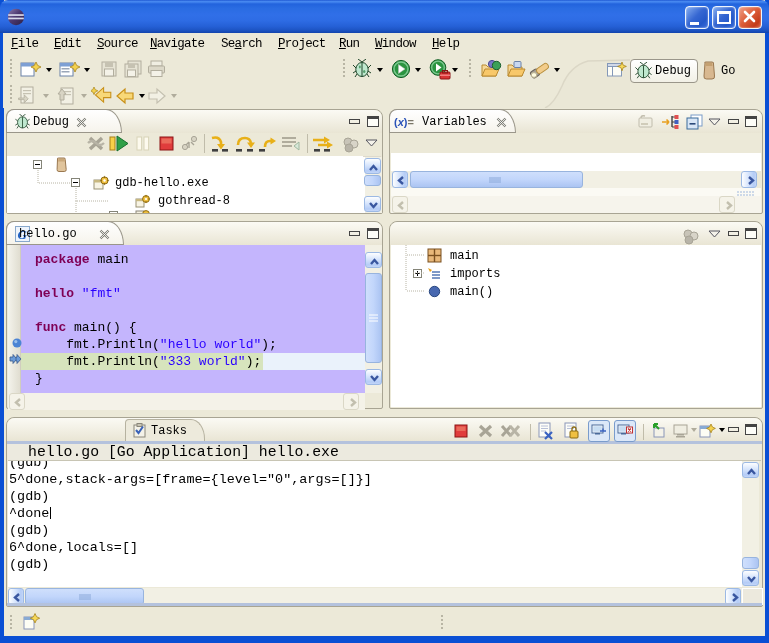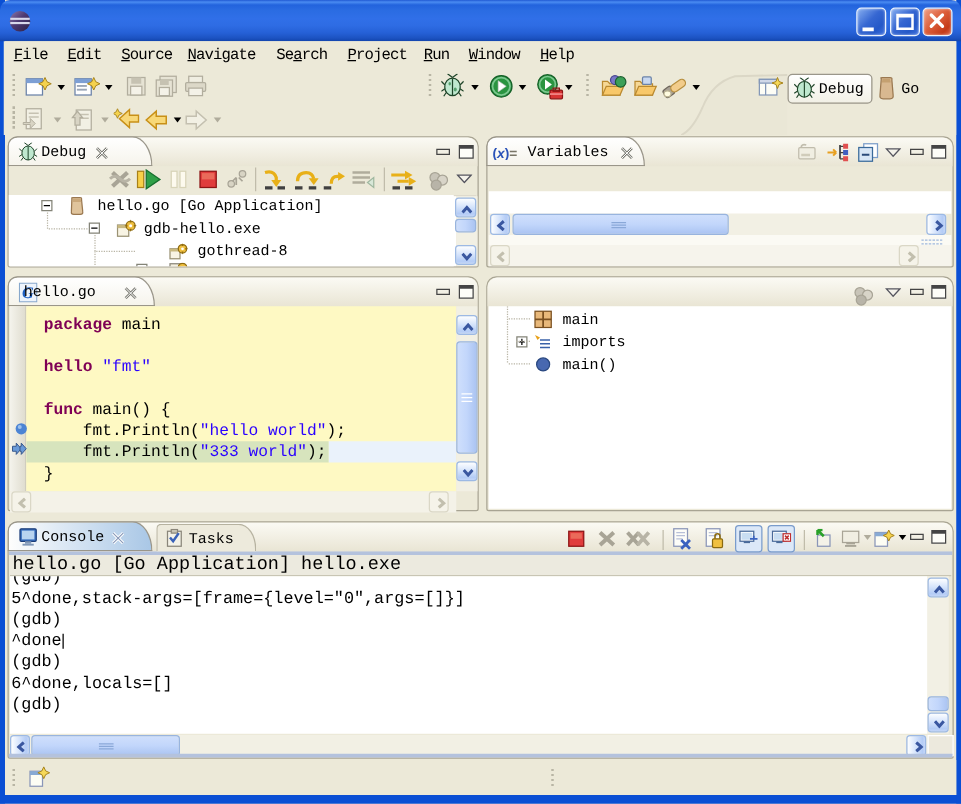--- a/index.html
+++ b/index.html
@@ -436,21 +436,20 @@
       <path d="M1 1 L12 1 L6.5 7 Z" fill="#f4f2ea" stroke="#55555f"></path>
     </svg>
 </div>
 
 <div class="abs" style="left:7px;top:156px;width:356px;height:57px;background:#fff;overflow:hidden;font-size:12px;">
   <div class="expbox" style="left:26px;top:4px"></div>
   <svg class="abs" style="left:47px;top:1px" width="15" height="15" viewBox="0 0 15 15">
     <path d="M3.5 2 Q3 1 4.5 1 L10 1 Q11.5 1 11.2 2.5 L12.2 12.5 Q12.5 14.5 10.2 14.5 L5 14.5 Q2.8 14.5 3.1 12.5 Z" fill="#e0c49c" stroke="#9a7850"></path>
     <path d="M4.5 2 L10.5 2 L11 4.5 L4 4.5 Z" fill="#caa87a"></path>
   </svg>
-  <div class="treerow" style="left:71px;top:2px">hello.go [Go Application]</div>
   <div class="expbox" style="left:64px;top:22px"></div>
   <svg class="abs" style="left:86px;top:19px" width="17" height="16" viewBox="0 0 17 16">
     <rect x="1" y="5" width="9" height="9" fill="#f8f4e4" stroke="#9a9274"></rect>
     <rect x="1" y="5" width="9" height="2.5" fill="#c8b880"></rect>
     <circle cx="11.5" cy="5.5" r="3.6" fill="#f0c040" stroke="#906c10"></circle>
     <circle cx="11.5" cy="5.5" r="1.2" fill="#fff"></circle>
     <path d="M11.5 0.5 L12.3 3 L10.7 3 Z M16.5 5.5 L14 6.3 L14 4.7 Z M11.5 10.5 L10.7 8 L12.3 8 Z M6.5 5.5 L9 4.7 L9 6.3 Z" fill="#906c10"></path>
   </svg>
   <div class="treerow" style="left:108px;top:20px">gdb-hello.exe</div>
   <svg class="abs" style="left:128px;top:37px" width="17" height="16" viewBox="0 0 17 16">
@@ -503,21 +502,21 @@
     <svg class="abs" style="left:92px;top:7px" width="11" height="11" viewBox="0 0 11 11">
         <path d="M1.5 1.5 L9.5 9.5 M9.5 1.5 L1.5 9.5" stroke="#7a7a72" stroke-width="2.2"></path>
         <path d="M1.5 1.5 L9.5 9.5 M9.5 1.5 L1.5 9.5" stroke="#fff" stroke-width="0.8"></path>
       </svg>
   </div>
   <div class="minic" style="left:342px;top:9px"></div>
   <div class="maxic" style="left:360px;top:6px"></div>
 
   <div class="abs" style="left:1px;top:23px;width:13px;height:148px;background:linear-gradient(90deg,#f4f3ec,#e0ddd0);border-right:1px solid #d0cdbe;"></div>
 
-  <div class="abs" id="ed-code" style="left:14px;top:23px;width:344px;height:148px;background:#fef9c3;overflow:hidden;">
+  <div class="abs" id="ed-code" style="left:14px;top:23px;width:344px;height:148px;background:#c4b5fd;overflow:hidden;">
     <div class="abs" style="left:0;top:108px;width:242px;height:17px;background:#d7e4bd;"></div>
     <div class="abs" style="left:242px;top:108px;width:102px;height:17px;background:#eaf2fb;"></div>
     <div class="codeline" style="top:6px;left:14px"><span class="kw">package</span> main</div>
     <div class="codeline" style="top:40px;left:14px"><span class="kw">hello</span> <span class="str">"fmt"</span></div>
     <div class="codeline" style="top:74px;left:14px"><span class="kw">func</span> main() {</div>
     <div class="codeline" style="top:91px;left:14px">    fmt.Println(<span class="str">"hello world"</span>);</div>
     <div class="codeline" style="top:108px;left:14px">    fmt.Println(<span class="str">"333 world"</span>);</div>
     <div class="codeline" style="top:125px;left:14px">}</div>
   </div>
 
@@ -605,33 +604,20 @@
           <line x1="16" y1="10" x2="34" y2="10"></line>
         <line x1="22" y1="28" x2="34" y2="28"></line>
           <line x1="16" y1="46" x2="34" y2="46"></line>
       </g>
     </svg>
   </div>
 </div>
 
 <div class="view" id="v-console" style="left:6px;top:417px;width:757px;height:190px;">
   <div class="tabrow" style="border-bottom:3px solid #b4c2dd;height:26px"></div>
-  <div class="tab" style="left:-1px;width:116px;background:linear-gradient(90deg,#fefefd 0%,#dfeaf5 35%,#a9c7e6 100%);">
-    <svg class="abs" style="left:8px;top:4px" width="15" height="15" viewBox="0 0 15 15">
-      <rect x="1" y="1" width="13" height="10" rx="1" fill="#3a70c0" stroke="#1a3c78"></rect>
-      <rect x="2.5" y="2.5" width="10" height="7" fill="#b8d4f0"></rect>
-      <rect x="5" y="11" width="5" height="2" fill="#8098b8"></rect>
-      <rect x="3" y="13" width="9" height="1.5" fill="#8098b8"></rect>
-    </svg>
-    <div class="tx" style="left:26px">Console</div>
-    <svg class="abs" style="left:82px;top:7px" width="11" height="11" viewBox="0 0 11 11">
-        <path d="M1.5 1.5 L9.5 9.5 M9.5 1.5 L1.5 9.5" stroke="#fff" stroke-width="2.4"></path>
-        <path d="M1.5 1.5 L9.5 9.5 M9.5 1.5 L1.5 9.5" stroke="#8898b8" stroke-width="0.9"></path>
-      </svg>
-  </div>
   <div class="tab2" style="left:118px;width:80px;">
     <svg class="abs" style="left:6px;top:3px" width="15" height="15" viewBox="0 0 15 15">
       <rect x="2" y="2" width="11" height="12" fill="#f4f2e8" stroke="#8a867a"></rect>
       <rect x="5" y="0.5" width="5" height="3" fill="#c8c4b4" stroke="#8a867a"></rect>
       <path d="M4 7 L6.5 10 L11 3.5" stroke="#3a62b8" stroke-width="2" fill="none"></path>
     </svg>
     <div class="tx" style="left:25px">Tasks</div>
   </div>
 
   <svg class="abs" style="left:446px;top:5px" width="16" height="16" viewBox="0 0 16 16">
@@ -695,21 +681,21 @@
   <svg class="abs" style="left:692px;top:4px" width="18" height="18" viewBox="0 0 18 18">
     <rect x="1" y="4" width="10" height="11" fill="#fdfdf4" stroke="#8a96b8"></rect>
     <rect x="1" y="4" width="10" height="3" fill="#88aad4"></rect>
     <path d="M12 2 l1.4 3 3 1.4 -3 1.4 -1.4 3 -1.4 -3 -3 -1.4 3 -1.4 z" fill="#f4d24e" stroke="#a8841c" stroke-width="0.8"></path>
   </svg>
   <div class="dd" style="left:712px;top:10px"></div>
   <div class="minic" style="left:721px;top:9px"></div>
   <div class="maxic" style="left:738px;top:6px"></div>
 
   <div class="abs" style="left:1px;top:26px;right:1px;height:16px;background:#eceadf;font-size:14.8px;letter-spacing:0;">
-    <span style="position:absolute;left:2px;top:0px;white-space:pre">hello.go [Go Application] hello.exe</span>
+    <span style="position:absolute;left:20px;top:0px;white-space:pre">hello.go [Go Application] hello.exe</span>
   </div>
   <div class="abs" style="left:1px;top:42px;right:1px;height:1px;background:#c8c5b4;"></div>
 
   <div class="abs" id="console-text" style="left:1px;top:43px;width:734px;height:126px;background:#fff;overflow:hidden;font-size:13.45px;line-height:17px;">
     <div class="abs" style="left:1px;top:-7px;white-space:pre">(gdb)
 5^done,stack-args=[frame={level="0",args=[]}]
 (gdb)
 ^done
 (gdb)
 6^done,locals=[]

